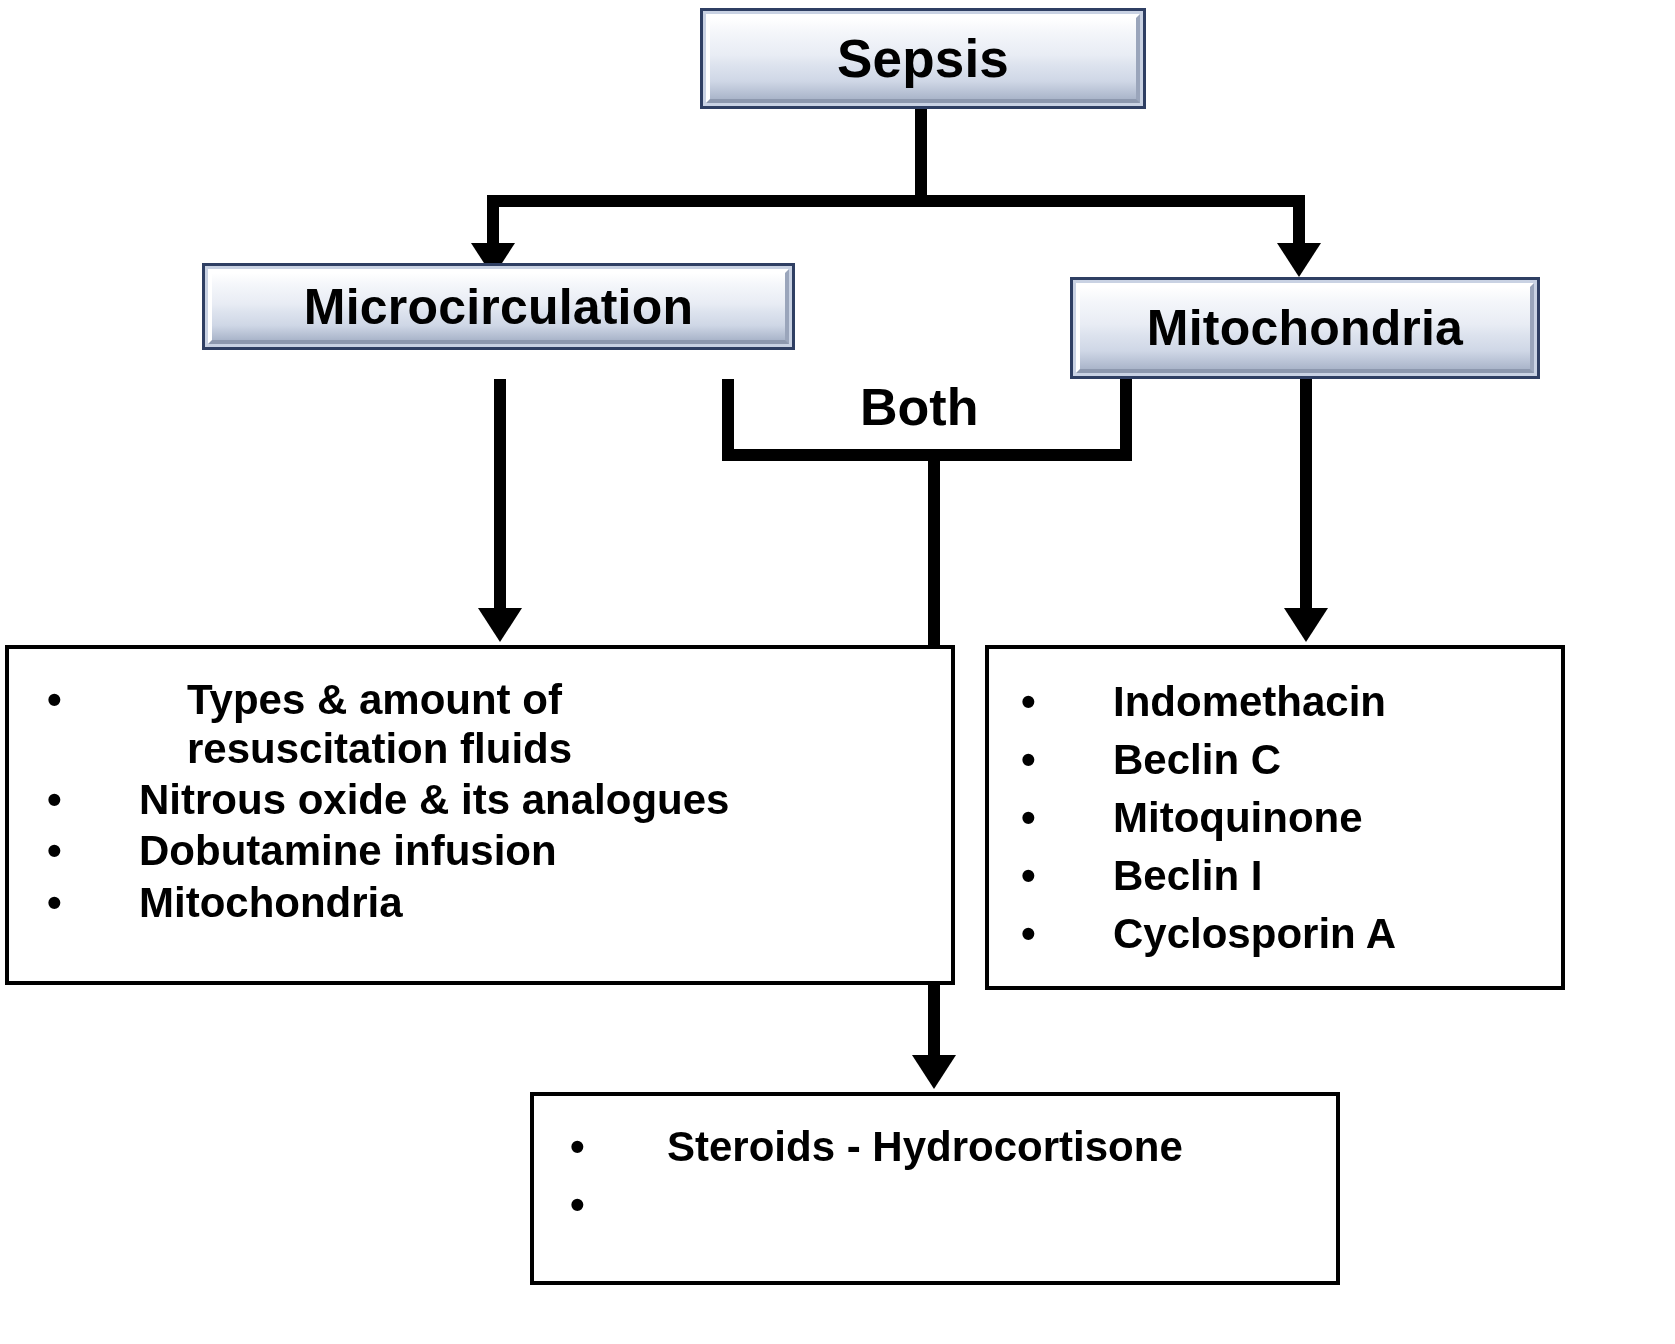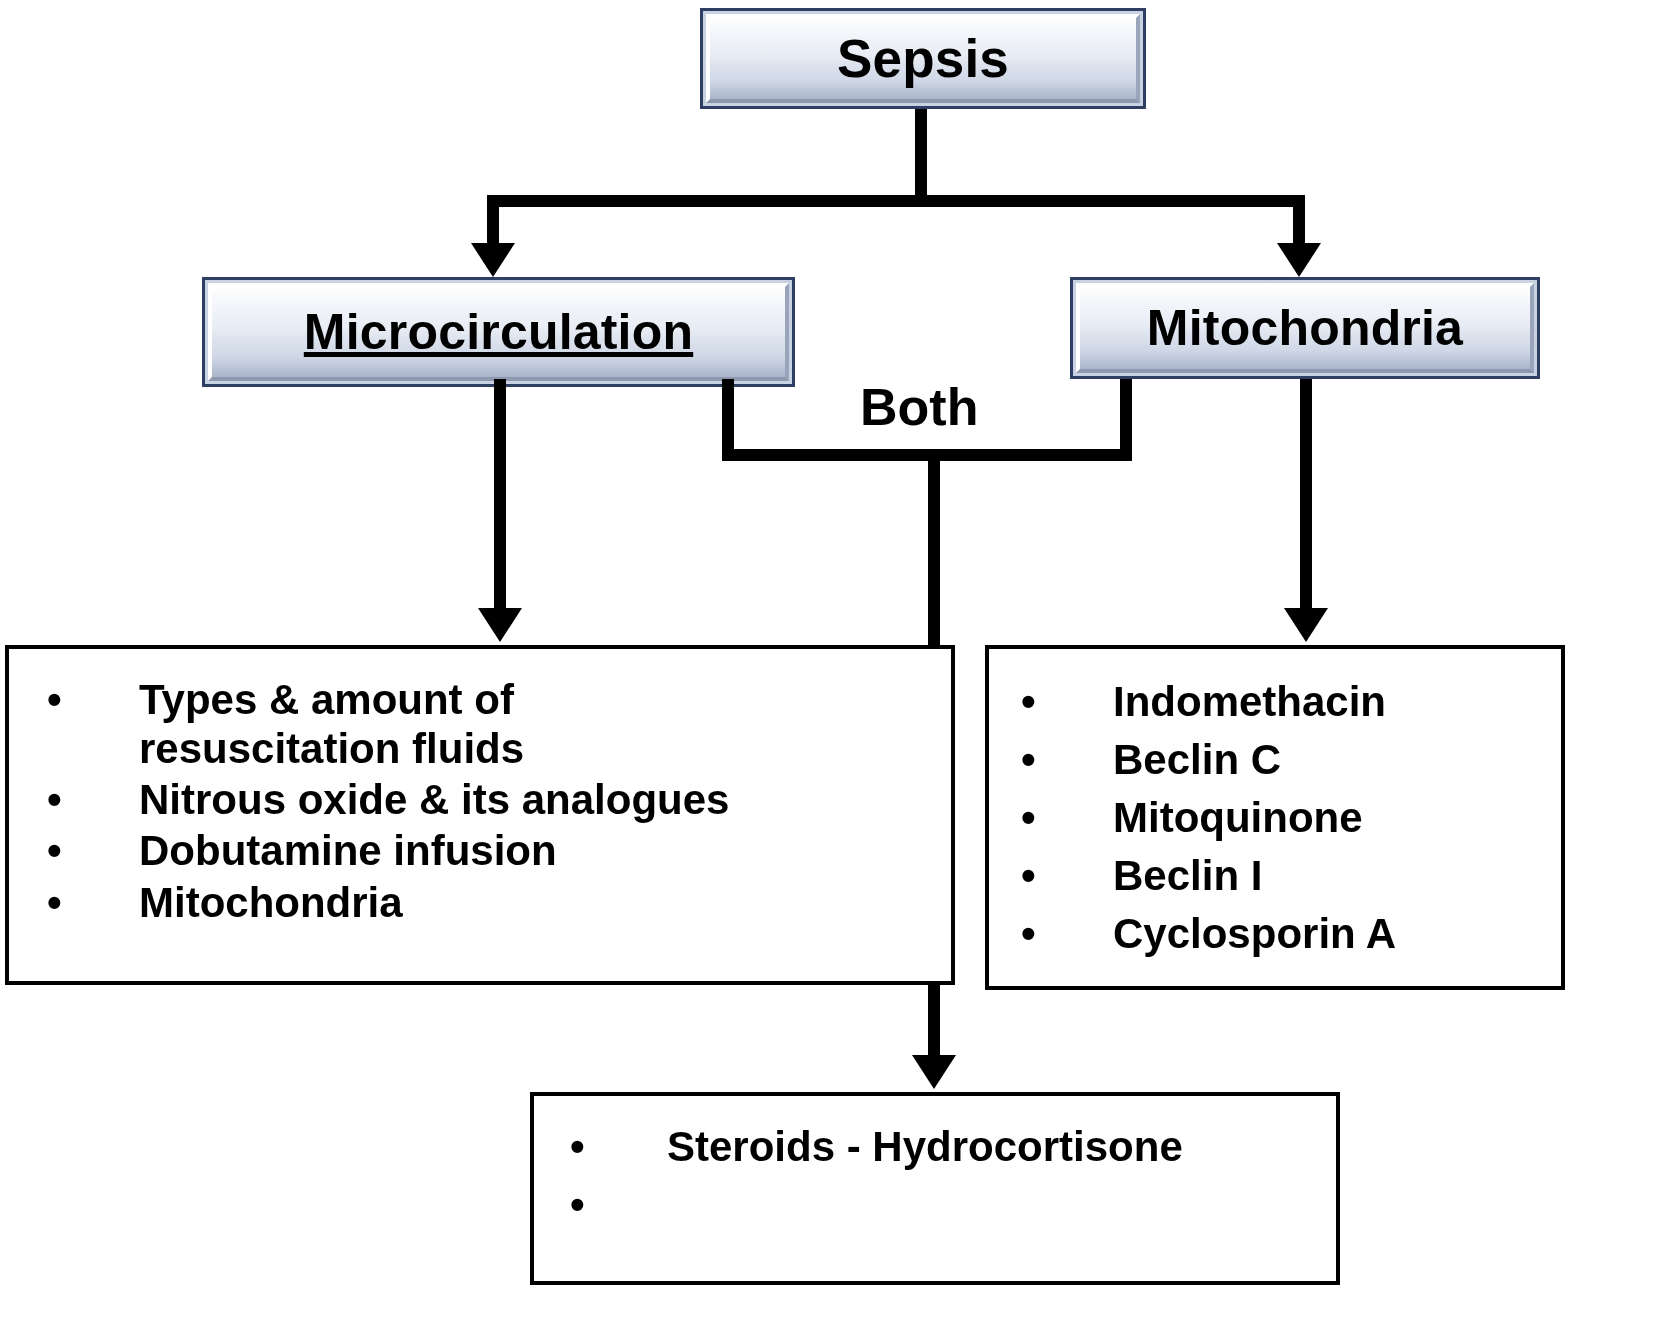--- a/index.html
+++ b/index.html
@@ -116,21 +116,21 @@
   <div class="vline" style="left:915px; top:109px; width:12px; height:92px;"></div>
 
   <div class="hline" style="left:487px; top:195px; width:818px; height:12px;"></div>
 
   <div class="vline" style="left:487px; top:195px; width:12px; height:51px;"></div>
   <div class="arrowhead arrow-down" style="left:471px; top:243px;"></div>
 
   <div class="vline" style="left:1293px; top:195px; width:12px; height:51px;"></div>
   <div class="arrowhead arrow-down" style="left:1277px; top:243px;"></div>
 
-  <div class="node3d" style="left:202px; top:277px; width:593px; height:110px;text-decoration:underline;">
+  <div class="node3d" style="left:202px; top:263px; width:593px; height:87px;">
     <div class="bevel">
       <span class="label" style="font-size:50px;">Microcirculation</span>
     </div>
   </div>
 
   <div class="node3d" style="left:1070px; top:277px; width:470px; height:102px;justify-content:center;">
     <div class="bevel">
       <span class="label" style="font-size:50px;">Mitochondria</span>
     </div>
   </div>
@@ -148,21 +148,21 @@
   <div class="hline" style="left:722px; top:449px; width:410px; height:12px;"></div>
   <span class="freelabel" style="left:860px; top:377px; font-size:52px;">Both</span>
 
   <div class="vline" style="left:928px; top:449px; width:12px; height:612px;"></div>
   <div class="arrowhead arrow-down" style="left:912px; top:1055px;"></div>
 
   <div class="listbox" style="left:5px; top:645px; width:950px; height:340px;">
     <ul style="padding:26px 18px 0 30px; font-size:42px; line-height:1.17;">
       <li style="padding-left:100px; margin-bottom:2px;">
         <span class="bullet" style="left:8px; top:0;">•</span>
-        <span style="display:block; max-width:530px;">Types &amp; amount of resuscitation fluids</span>
+        <span style="display:block; max-width:530px;margin-left:48px;">Types &amp; amount of resuscitation fluids</span>
       </li>
       <li style="padding-left:100px; margin-bottom:2px;">
         <span class="bullet" style="left:8px; top:0;">•</span>
         <span>Nitrous oxide &amp; its analogues</span>
       </li>
       <li style="padding-left:100px; margin-bottom:2px;">
         <span class="bullet" style="left:8px; top:0;">•</span>
         <span>Dobutamine infusion</span>
       </li>
       <li style="padding-left:100px; margin-bottom:2px;">

